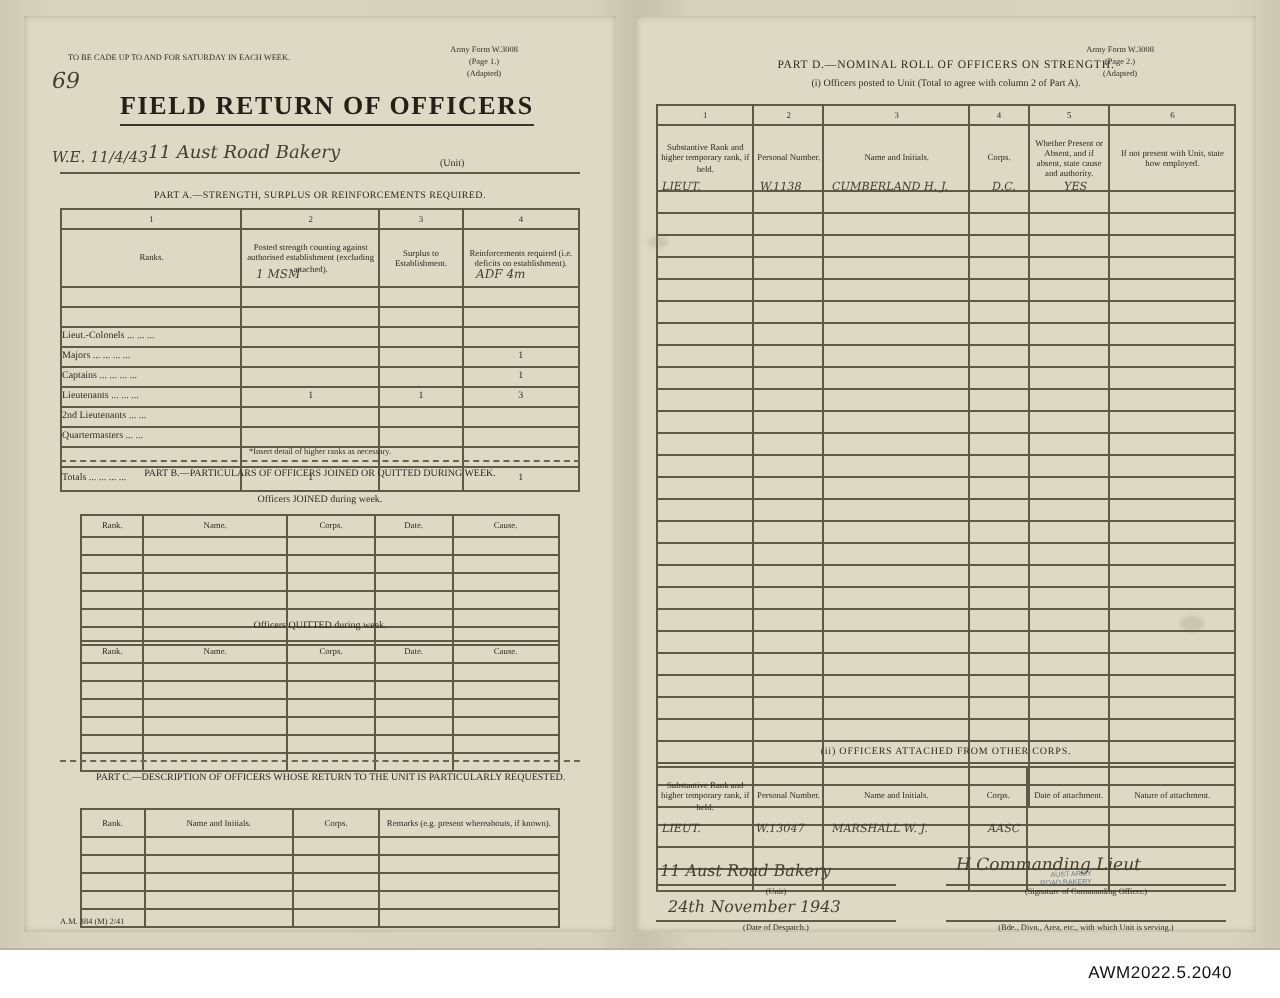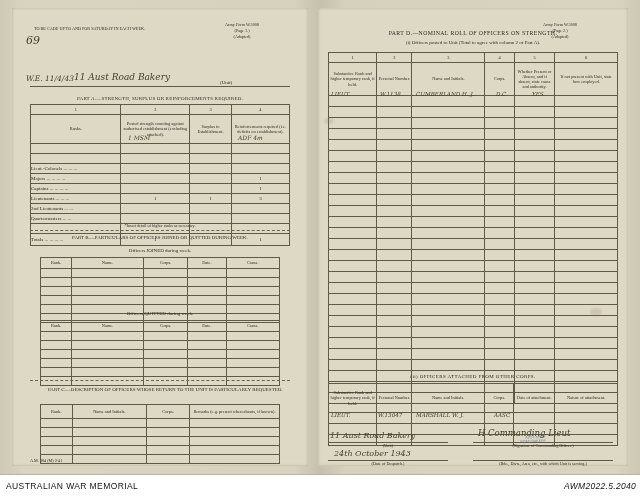--- a/index.html
+++ b/index.html
@@ -21,21 +21,21 @@
   }
   .sheet.left{left:12px;width:296px;}
   .sheet.right{left:318px;width:310px;}
 
   .footer{
     position:absolute;left:0;top:474px;width:640px;height:25px;
     background:#ffffff;
     border-top:1px solid #b9b4a0;
   }
   .footer .f-left{position:absolute;left:6px;top:6px;font-family:"Liberation Sans",sans-serif;font-size:8.5px;letter-spacing:.4px;color:#111;}
-  .footer .f-right{position:absolute;right:4px;top:6px;font-family:"Liberation Sans",sans-serif;font-size:8.5px;letter-spacing:.3px;color:#111;font-style:italic;}
+  .footer .f-right{position:absolute;right:24px;top:6px;font-family:"Liberation Sans",sans-serif;font-size:8.5px;letter-spacing:.3px;color:#111;}
 
   
   .t{position:absolute;color:#2e2b22;font-family:"Liberation Serif",serif;}
   .tiny{font-size:4.2px;}
   .xs{font-size:5px;}
   .sm{font-size:5.8px;}
   .caps{letter-spacing:.4px;}
   .center{text-align:center;}
   .right{text-align:right;}
 
@@ -94,20 +94,23 @@
 
 <div class="page">
 
   <div class="sheet left">
 
     <div class="t tiny" style="left:22px;top:18px;">TO BE CADE UP TO AND FOR SATURDAY IN EACH WEEK.</div>
     <div class="t tiny center" style="left:188px;top:14px;width:84px;">Army Form W.3008</div>
     <div class="t tiny center" style="left:188px;top:20px;width:84px;">(Page 1.)</div>
     <div class="t tiny center" style="left:188px;top:26px;width:84px;">(Adapted)</div>
 
+    <div style="position:absolute;left:48px;top:36px;">
+      <span class="bigtitle">FIELD RETURN OF OFFICERS</span>
+    </div>
 
     <div class="hw pen" style="left:14px;top:26px;font-size:11px;">69</div>
 
     <div class="solid" style="left:18px;top:78px;width:260px;"></div>
     <div class="hw pen" style="left:14px;top:66px;font-size:7.5px;">W.E. 11/4/43</div>
     <div class="hw pen" style="left:62px;top:64px;font-size:9px;">11 Aust Road Bakery</div>
     <div class="t xs" style="left:208px;top:72px;">(Unit)</div>
 
     <div class="t xs center" style="left:18px;top:88px;width:260px;letter-spacing:.2px;">PART A.—STRENGTH, SURPLUS OR REINFORCEMENTS REQUIRED.</div>
 
@@ -657,35 +660,34 @@
 
     <div class="hw pen" style="left:13px;top:404px;font-size:5.6px;">LIEUT.</div>
     <div class="hw pen" style="left:60px;top:404px;font-size:5.6px;">W.13047</div>
     <div class="hw pen" style="left:98px;top:404px;font-size:5.6px;">MARSHALL W. J.</div>
     <div class="hw pen" style="left:176px;top:404px;font-size:5.6px;">AASC</div>
 
     <div class="hw pen" style="left:12px;top:423px;font-size:8px;">11 Aust Road Bakery</div>
     <div class="solid" style="left:10px;top:434px;width:120px;"></div>
     <div class="t tiny center" style="left:10px;top:435px;width:120px;">(Unit)</div>
 
-    <div class="hw pen" style="left:16px;top:441px;font-size:8px;">24th October 1943</div>
+    <div class="hw pen" style="left:16px;top:441px;font-size:8px;">24th November 1943</div>
     <div class="solid" style="left:10px;top:452px;width:120px;"></div>
     <div class="t tiny center" style="left:10px;top:453px;width:120px;">(Date of Despatch.)</div>
 
     <div class="hw pen" style="left:160px;top:420px;font-size:8.5px;">H Commanding Lieut</div>
     <div class="solid" style="left:155px;top:434px;width:140px;"></div>
     <div class="t tiny center" style="left:155px;top:435px;width:140px;">(Signature of Commanding Officer.)</div>
     <div class="solid" style="left:155px;top:452px;width:140px;"></div>
     <div class="t tiny center" style="left:155px;top:453px;width:140px;">(Bde., Divn., Area, etc., with which Unit is serving.)</div>
 
     <div class="stamp" style="left:158px;top:428px;width:70px;white-space:pre;">AUST ARMY
 ROAD BAKERY</div>
 
     <div class="blot" style="left:6px;top:110px;width:10px;height:6px;"></div>
     <div class="blot" style="left:272px;top:300px;width:12px;height:8px;"></div>
   </div>
 
 </div>
 
 <div class="footer">
-  <div class="f-left">AUSTRALIAN WAR MEMORIAL</div>
   <div class="f-right">AWM2022.5.2040</div>
 </div>
 
 </body></html>

